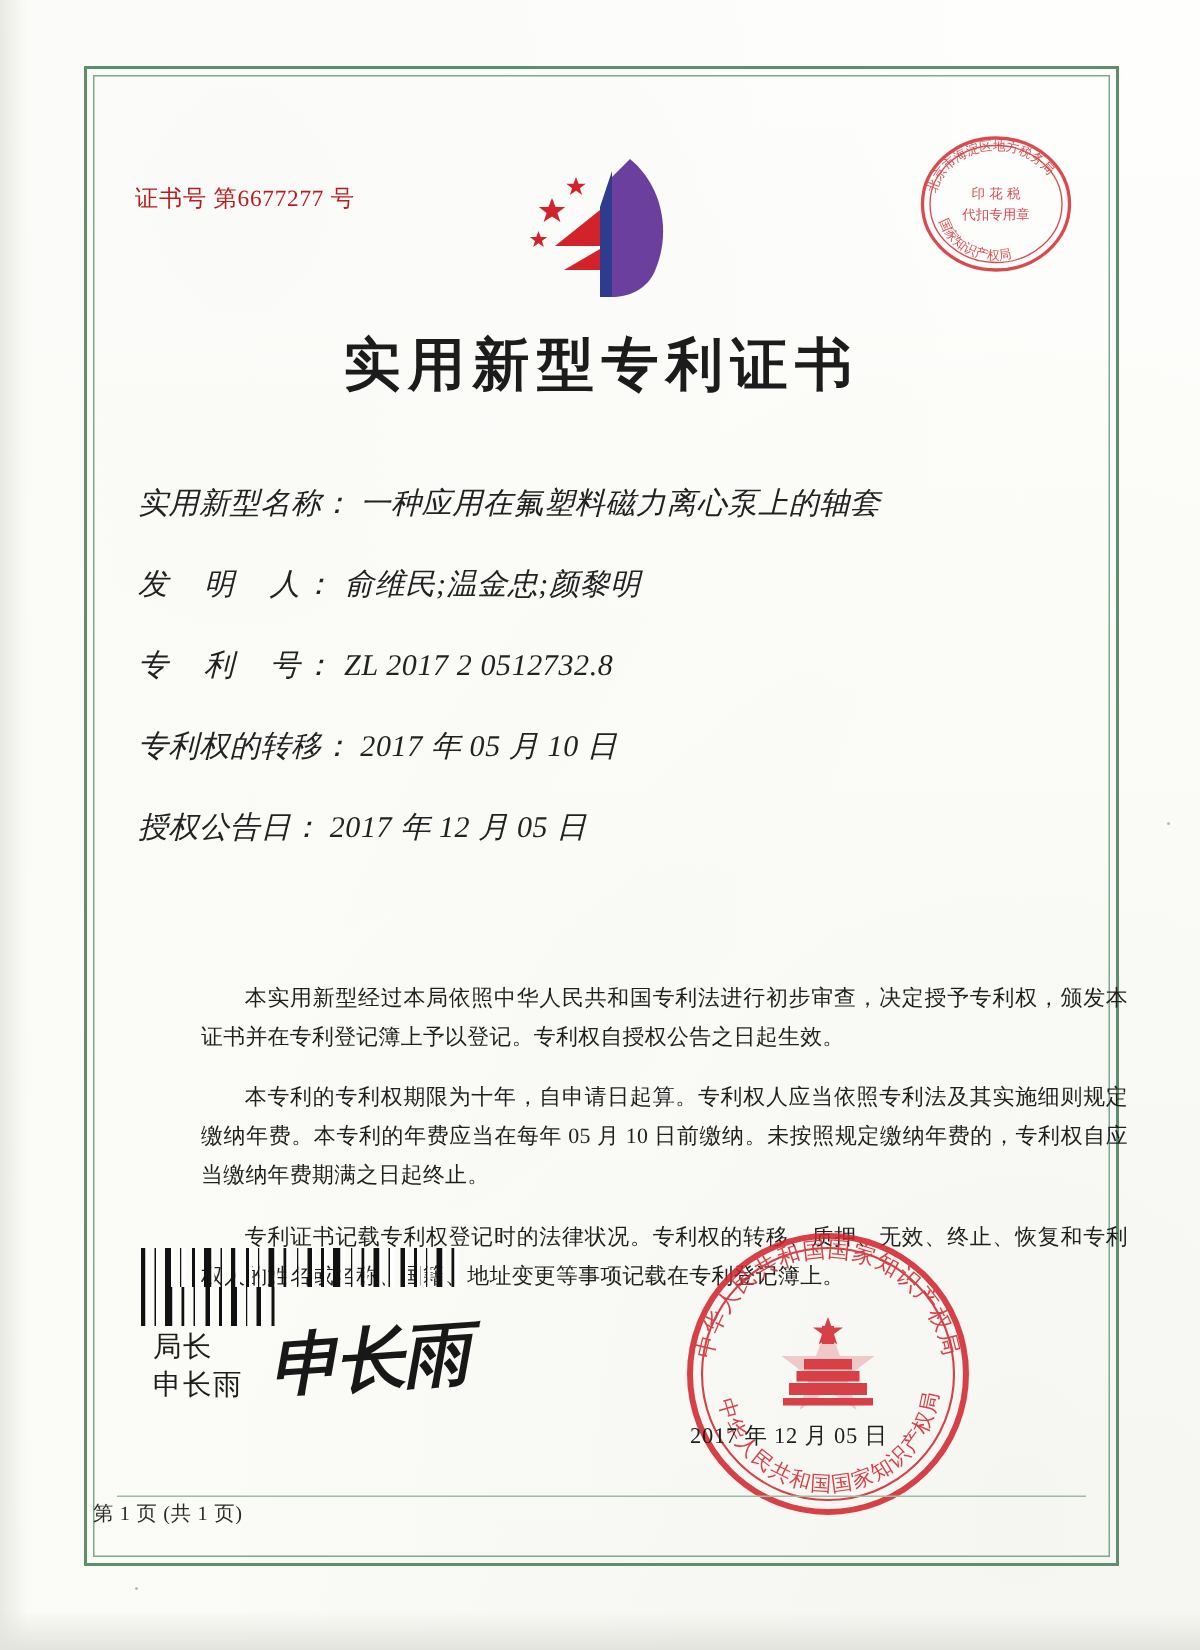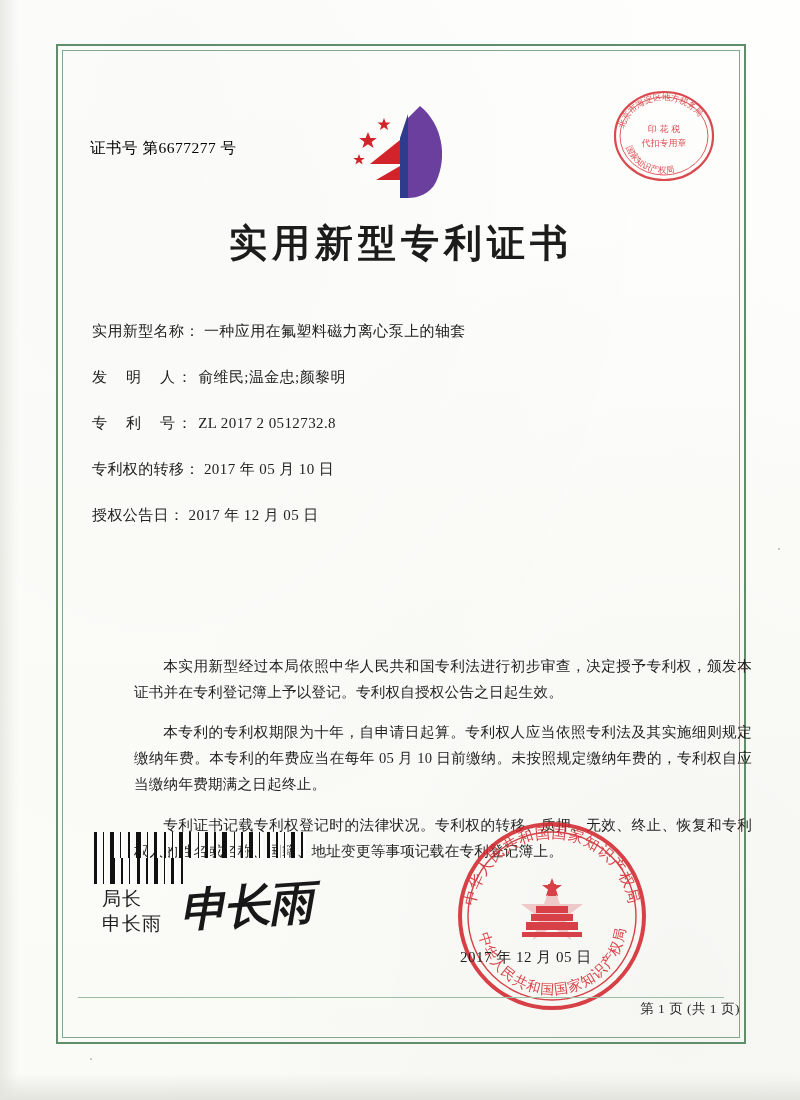--- a/index.html
+++ b/index.html
@@ -53,23 +53,23 @@
     top: 50px;
     width: 678px;
     height: 988px;
     box-sizing: border-box;
   }
 
   
   .cert-number {
     position: absolute;
     left: 28px;
-    top: 88px;
+    top: 72px;
     font-size: 15.5px;
-    color: #000000;
+    color: #b91c1c;
     letter-spacing: 0.5px;
     white-space: nowrap;
   }
 
   .logo {
     position: absolute;
     left: 288px;
     top: 48px;
     width: 120px;
     height: 110px;
@@ -98,25 +98,26 @@
   }
 
   
   .fields {
     position: absolute;
     left: 30px;
     top: 272px;
     width: 600px;
   }
   .field-row {
-    font-size: 15px;
+    font-size: 20px;
     color: #222;
     margin-bottom: 27px;
     white-space: nowrap;
     letter-spacing: 0.4px;
+    font-style: italic;
   }
   .field-label {
     display: inline-block;
   }
   .field-value {
     display: inline-block;
   }
   .field-row.wide .field-label {
     letter-spacing: 2px;
   }
@@ -196,21 +197,21 @@
     letter-spacing: 0.5px;
     white-space: nowrap;
   }
 
   
   .footer-page {
     position: absolute;
     left: 0;
     right: 0;
     bottom: 20px;
-    text-align: right;
+    text-align: left;
     font-size: 13.5px;
     color: #2a2a2a;
     letter-spacing: 0.5px;
   }
   .footer-rule {
     position: absolute;
     left: 16px;
     right: 16px;
     bottom: 40px;
     height: 1px;

